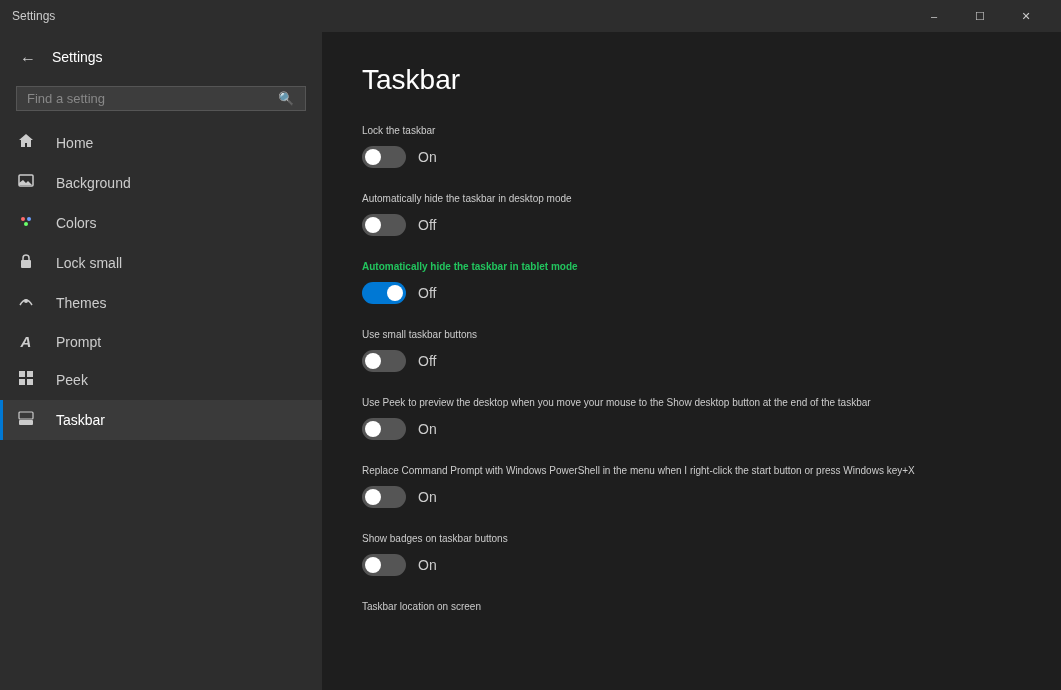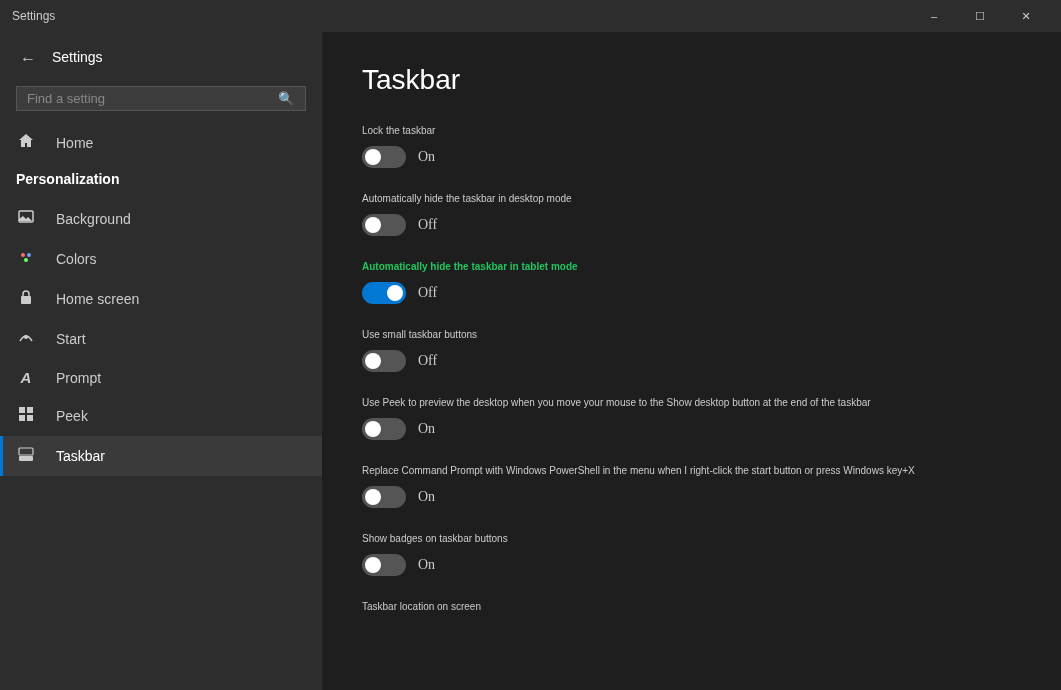--- a/index.html
+++ b/index.html
@@ -168,21 +168,20 @@
     .setting-label.bold {
       font-weight: 600;
       color: #22c55e;
     }
 
     .toggle-row {
       display: flex;
       align-items: center;
       gap: 12px;
       margin-bottom: 4px;
-      font-family: Liberation Serif, serif;
     }
 
     
     .toggle {
       width: 44px;
       height: 22px;
       border-radius: 11px;
       position: relative;
       cursor: pointer;
       flex-shrink: 0;
@@ -238,21 +237,20 @@
 
     <div class="sidebar-item">
       <span class="sidebar-icon">
         <svg width="16" height="16" viewBox="0 0 16 16" fill="currentColor">
           <path d="M8 1L1 7h2v7h4v-4h2v4h4V7h2L8 1z"></path>
         </svg>
       </span>
       <span>Home</span>
     </div>
 
-    <div class="sidebar-section-title">Personalization</div>
 
     <div class="sidebar-item">
       <span class="sidebar-icon">
         <svg width="16" height="16" viewBox="0 0 16 16" fill="currentColor">
           <rect x="1" y="2" width="14" height="11" rx="1" ry="1" fill="none" stroke="currentColor" stroke-width="1.5"></rect>
           <path d="M1 10l4-3 3 3 2-2 4 4H1z"></path>
         </svg>
       </span>
       <span>Background</span>
     </div>
@@ -268,31 +266,31 @@
       <span>Colors</span>
     </div>
 
     <div class="sidebar-item">
       <span class="sidebar-icon">
         <svg width="16" height="16" viewBox="0 0 16 16" fill="currentColor">
           <rect x="3" y="7" width="10" height="8" rx="1"></rect>
           <path d="M5 7V5a3 3 0 016 0v2" fill="none" stroke="currentColor" stroke-width="1.5"></path>
         </svg>
       </span>
-      <span>Home screen</span>
+      <span>Lock small</span>
     </div>
 
     <div class="sidebar-item">
       <span class="sidebar-icon">
         <svg width="16" height="16" viewBox="0 0 16 16" fill="currentColor">
           <path d="M2 12 Q8 2 14 12" fill="none" stroke="currentColor" stroke-width="1.5"></path>
           <circle cx="8" cy="8" r="2"></circle>
         </svg>
       </span>
-      <span>Start</span>
+      <span>Themes</span>
     </div>
 
     <div class="sidebar-item">
       <span class="sidebar-icon" style="font-weight:bold;font-size:15px;font-style:italic;">A</span>
       <span>Prompt</span>
     </div>
 
     <div class="sidebar-item">
       <span class="sidebar-icon">
         <svg width="16" height="16" viewBox="0 0 16 16" fill="currentColor">

